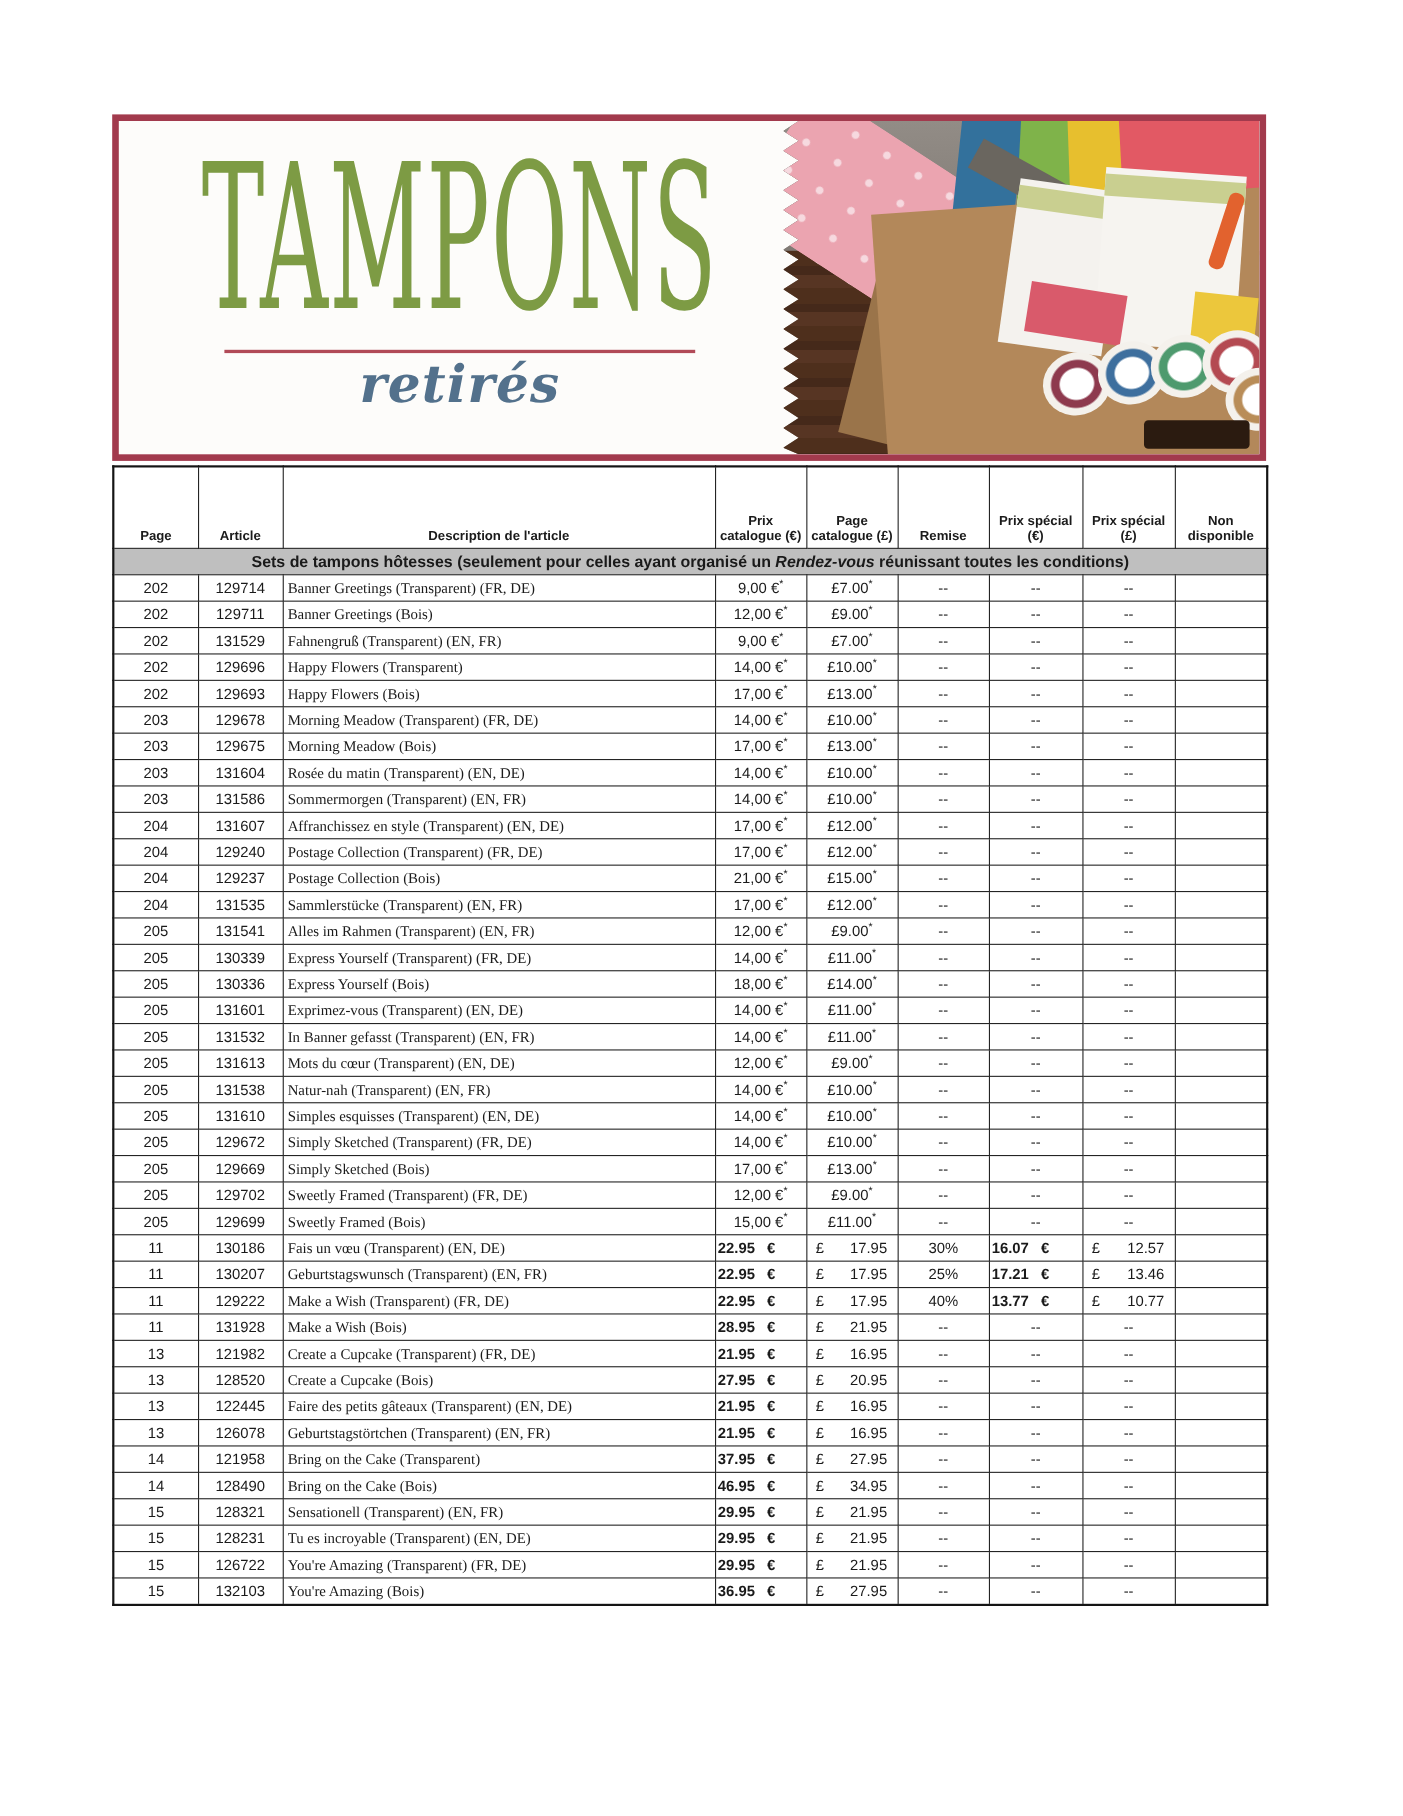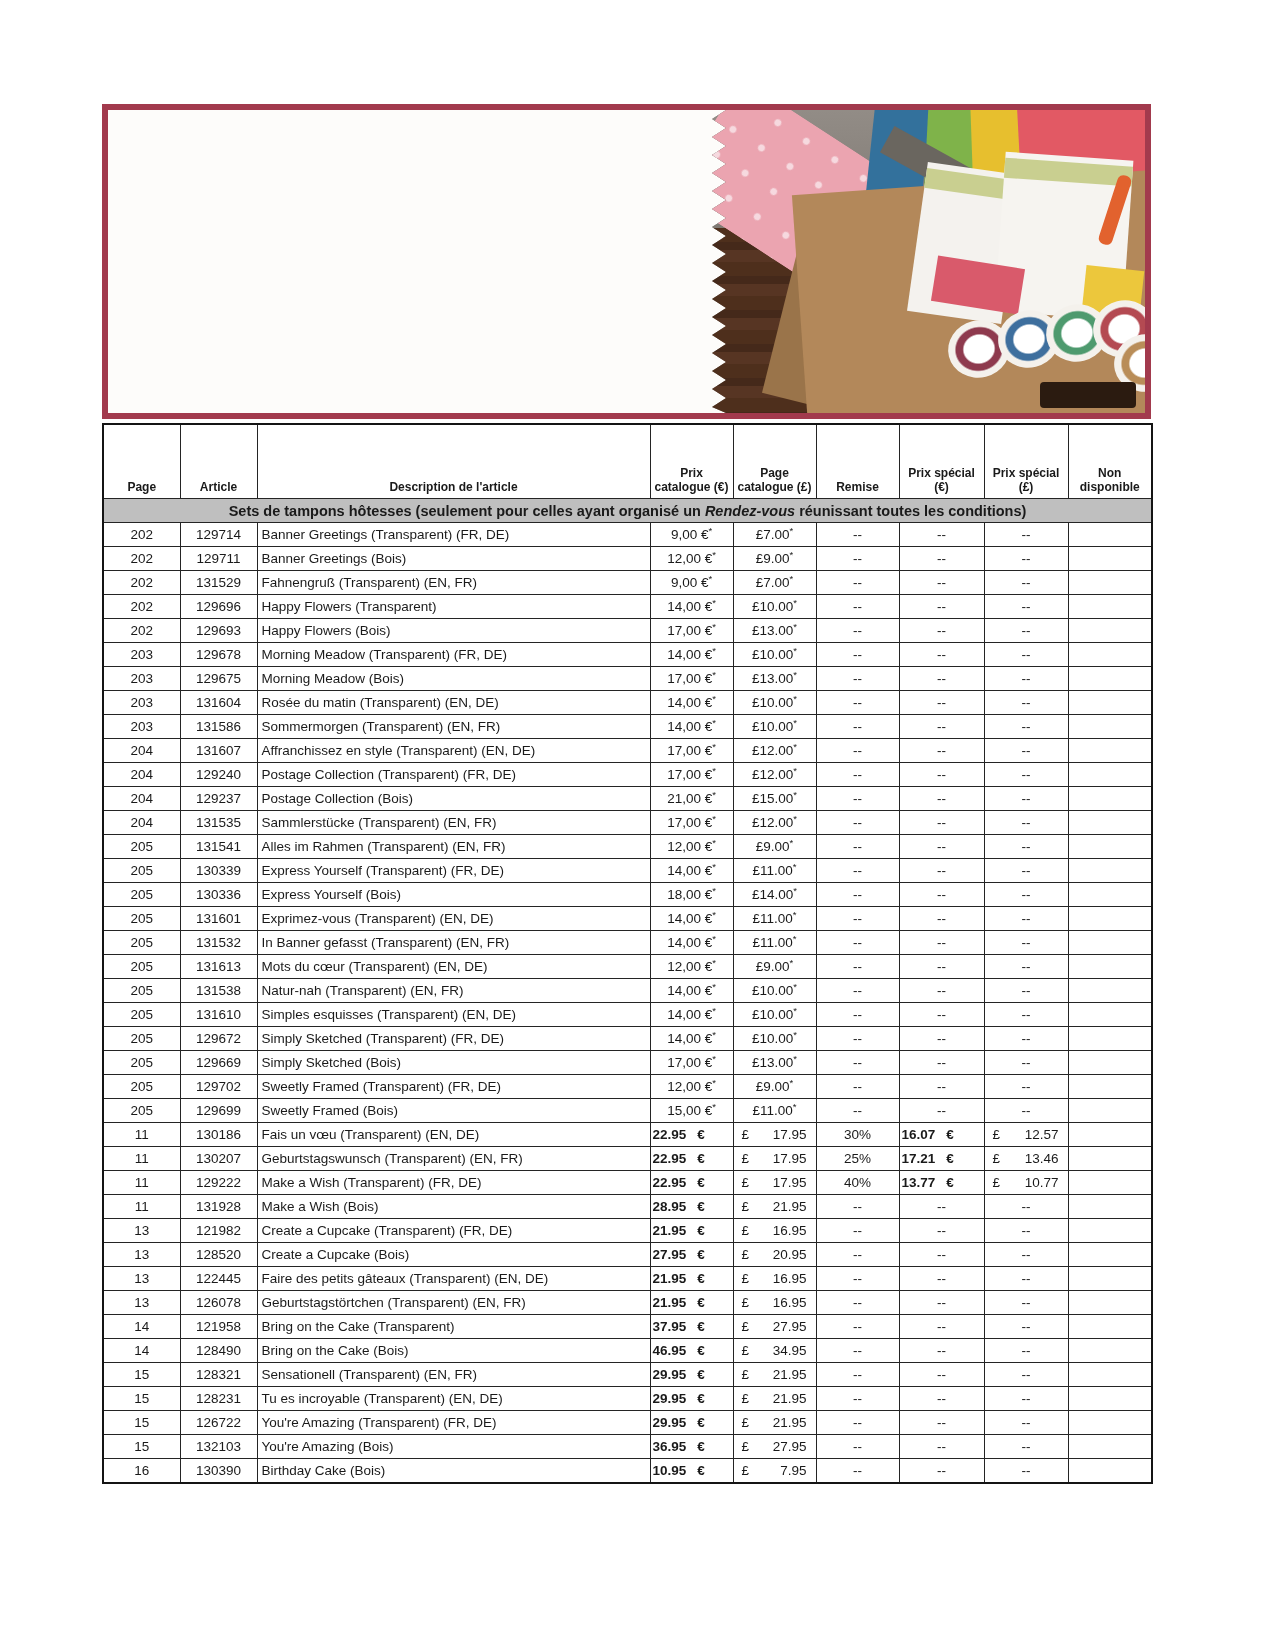--- a/index.html
+++ b/index.html
@@ -61,34 +61,39 @@
               border-collapse:collapse;table-layout:fixed;
               font-size:13.5px;}
   table.price th,table.price td{border:1.8px solid #242424;overflow:hidden;white-space:nowrap;}
   table.price{border:2.5px solid #141414;}
   table.price th{height:70px;vertical-align:bottom;text-align:center;
                  font-size:12px;font-weight:bold;padding:0 1px 3px 1px;white-space:normal;line-height:1.15;}
   table.price td{height:23px;padding:0 2px;vertical-align:middle;}
   td.band{background:#bfbfbf;text-align:center;font-weight:bold;font-size:14.5px;height:19px;margin-top:16px;}
   td.band i{font-style:italic;}
   .c-center{text-align:center;}
-  .c-desc{text-align:left;padding-left:4px !important;}
+  .c-desc{text-align:left;padding-left:4px !important;font-family:Liberation Serif, serif;}
   .c-star{text-align:center;margin-left:12px;}
   .c-star sup{font-size:9.5px;line-height:0;}
   .c-acc-eur{text-align:left;padding-right:6px !important;font-weight:bold;}
   .c-acc-eur .sym{display:inline-block;margin-left:11px;}
   .c-acc-gbp{text-align:right;padding-right:9px !important;position:relative;}
   .c-acc-gbp .sym{position:absolute;left:8px;top:0;bottom:0;display:flex;align-items:center;}
 </style>
 </head>
 <body>
 
 <div class="page">
 
   <div class="banner">
+    <div class="logo-block">
+      <div class="logo-title">TAMPONS</div>
+      <div class="logo-rule"></div>
+      <div class="logo-sub">retirés</div>
+    </div>
     <div class="photo">
       <div class="ph-wall"></div>
       <div class="ph-wood"></div>
       <div class="ph-cloth"></div>
       <div class="ph-card-blue"></div>
       <div class="ph-card-green"></div>
       <div class="ph-card-yellow"></div>
       <div class="ph-card-red"></div>
       <div class="ph-flap"></div>
       <div class="ph-box"></div>
@@ -562,27 +567,16 @@
           <td class="c-center">15</td>
           <td class="c-center">132103</td>
           <td class="c-desc">You're Amazing (Bois)</td>
           <td class="c-acc-eur"><span class="num">36.95</span><span class="sym">€</span></td>
           <td class="c-acc-gbp"><span class="sym">£</span><span class="num">27.95</span></td>
           <td class="c-center">--</td>
           <td class="c-center">--</td>
           <td class="c-center">--</td>
           <td class="c-center"></td>
         </tr>
-        <tr>
-          <td class="c-center">16</td>
-          <td class="c-center">130390</td>
-          <td class="c-desc">Birthday Cake (Bois)</td>
-          <td class="c-acc-eur"><span class="num">10.95</span><span class="sym">€</span></td>
-          <td class="c-acc-gbp"><span class="sym">£</span><span class="num">7.95</span></td>
-          <td class="c-center">--</td>
-          <td class="c-center">--</td>
-          <td class="c-center">--</td>
-          <td class="c-center"></td>
-        </tr>
       </tbody>
   </table>
 
 </div>
 
 </body></html>

